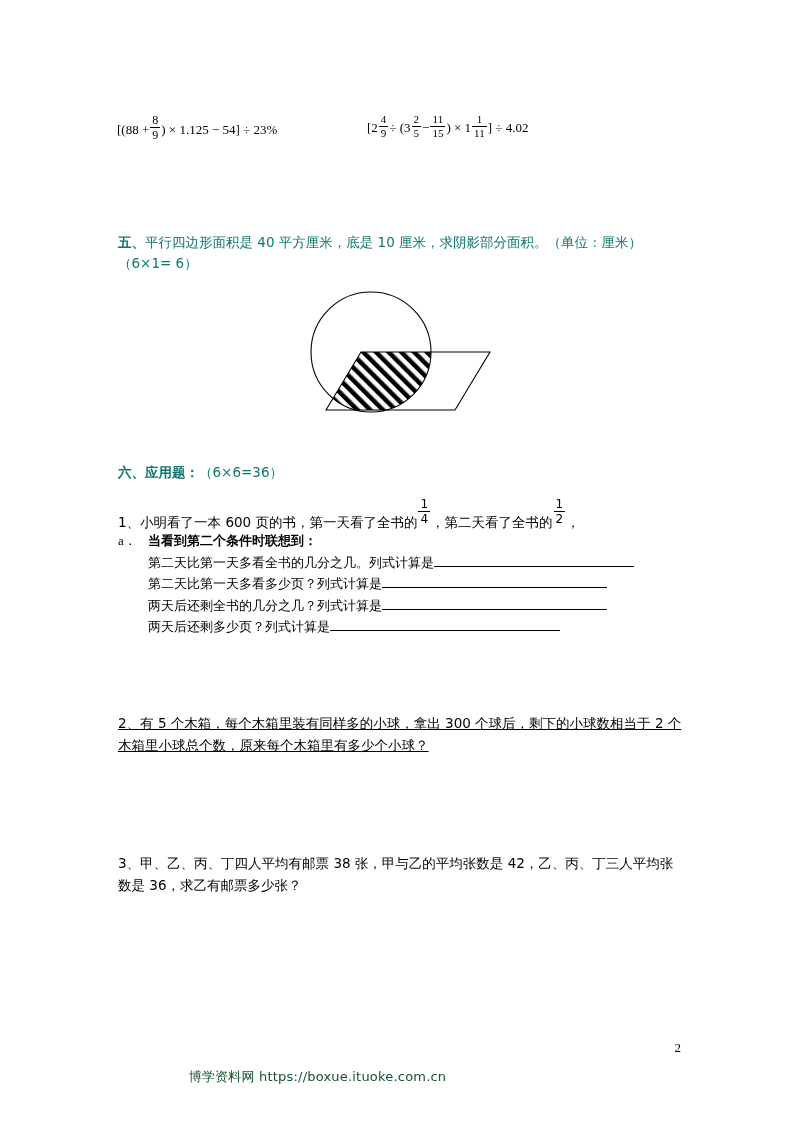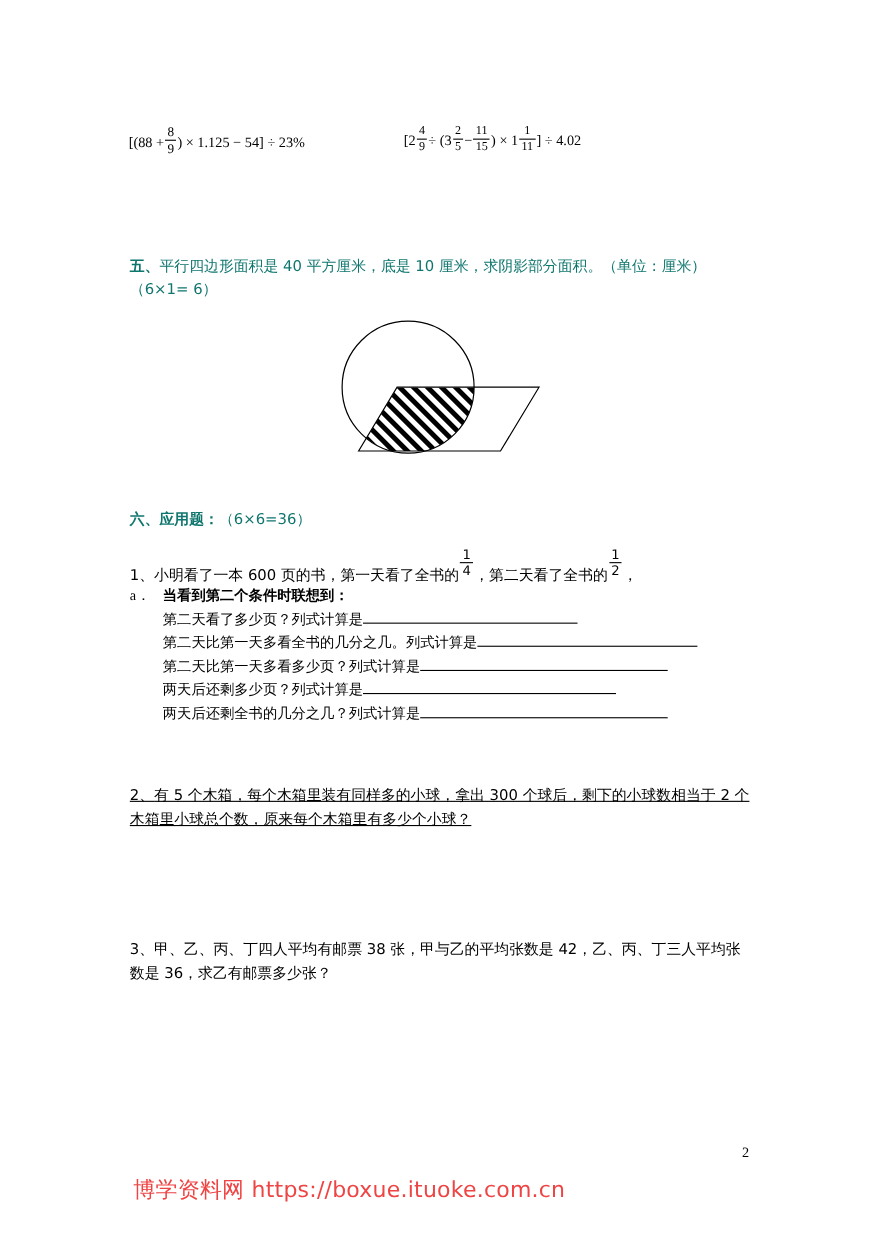--- a/index.html
+++ b/index.html
@@ -153,22 +153,22 @@
     font-size: 13px;
     color: #000;
   }
   .watermark {
     position: absolute;
     left: 0;
     top: 1068px;
     width: 635px;
     text-align: center;
     font-family: "DejaVu Sans", "Liberation Sans", sans-serif;
-    font-size: 20px;
-    color: #ef4444;
+    font-size: 13px;
+    color: #14532d;
     letter-spacing: 0.2px;
   }
 </style>
 </head>
 <body>
 
 <div class="page">
 
   <div class="calc-row">
 
@@ -220,33 +220,30 @@
     <span>1、</span><span>小明看了一本 600 页的书，第一天看了全书的</span><span class="frac raise"><span class="num">1</span><span class="den">4</span></span><span>，第二天看了全书的</span><span class="frac raise"><span class="num">1</span><span class="den">2</span></span><span>，</span>
   </div>
 
   <div class="sub-list">
 
     <div class="sub-item">
       <span class="sub-label">a．</span><span class="sub-text">当看到第二个条件时联想到：</span>
     </div>
 
     <div class="q-line">
-      <span>第二天看了多少页？列式计算是</span><span class="blank bl-b"></span>
-    </div>
-    <div class="q-line">
       <span>第二天比第一天多看全书的几分之几。列式计算是</span><span class="blank bl-c"></span>
     </div>
     <div class="q-line">
       <span>第二天比第一天多看多少页？列式计算是</span><span class="blank bl-d"></span>
     </div>
     <div class="q-line">
+      <span>两天后还剩全书的几分之几？列式计算是</span><span class="blank bl-e"></span>
+    </div>
+    <div class="q-line">
       <span>两天后还剩多少页？列式计算是</span><span class="blank bl-f"></span>
-    </div>
-    <div class="q-line">
-      <span>两天后还剩全书的几分之几？列式计算是</span><span class="blank bl-e"></span>
     </div>
   </div>
 
   <div class="prob p2">
     <span>2、</span><span>有 5 个木箱，每个木箱里装有同样多的小球，拿出 300 个球后，剩下的小球数相当于 2 个木箱里小球总个数，原来每个木箱里有多少个小球？</span>
   </div>
 
   <div class="prob p3">
     <span>3、</span><span>甲、乙、丙、丁四人平均有邮票 38 张，甲与乙的平均张数是 42，乙、丙、丁三人平均张数是 36，求乙有邮票多少张？</span>
   </div>

